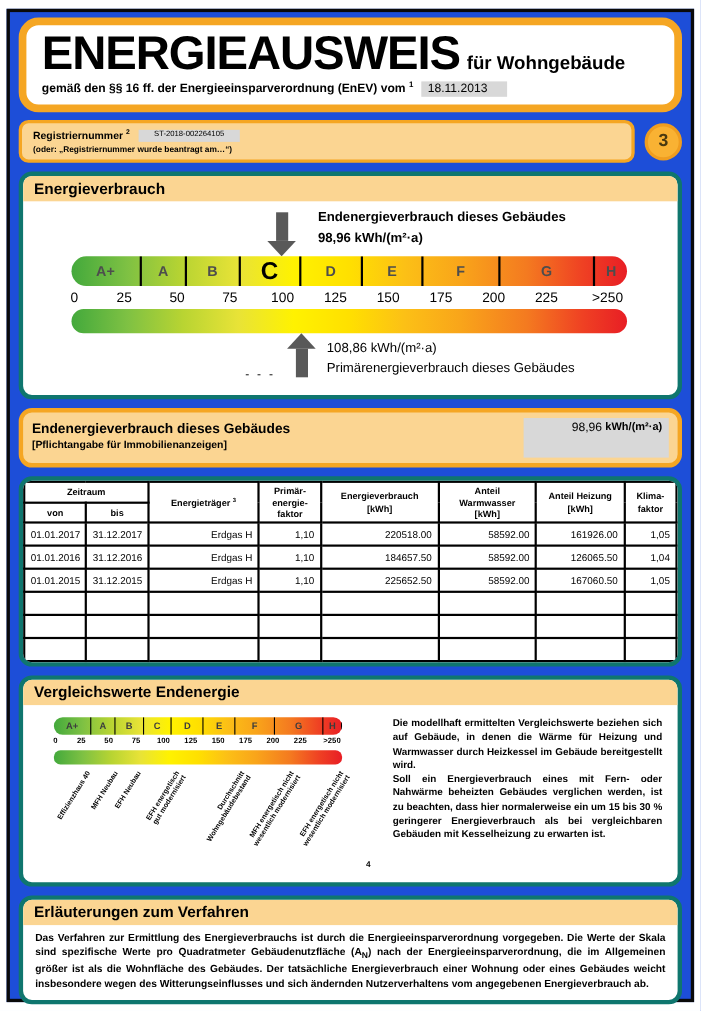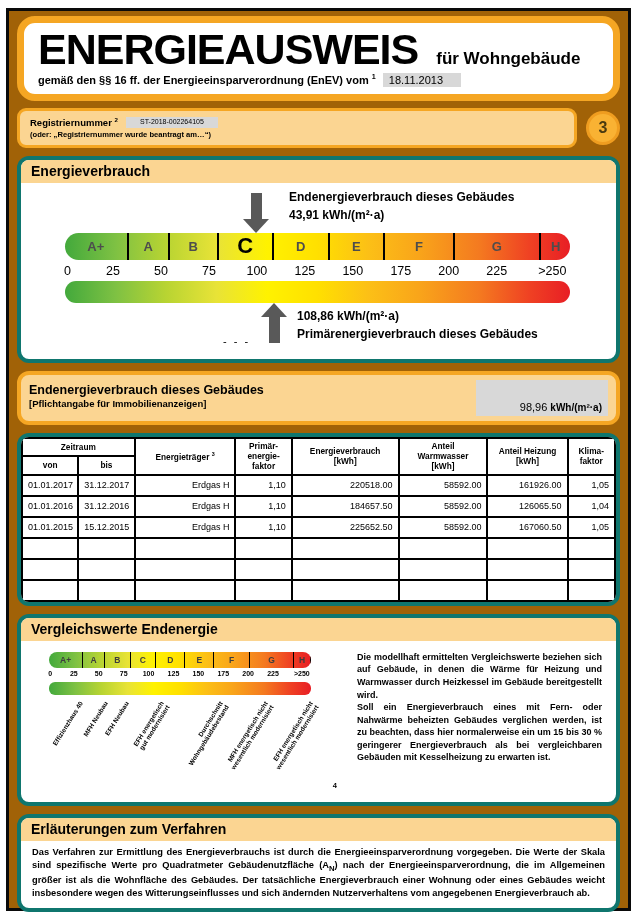--- a/index.html
+++ b/index.html
@@ -1,24 +1,24 @@
 <!DOCTYPE html>
 <html><head>
 <meta charset="utf-8">
 <style>
   * { box-sizing: border-box; margin: 0; padding: 0; }
   body { background:#fff; font-family:"Liberation Sans", sans-serif; color:#000; }
   .page { width:637px; height:919px; padding:8px 6px; background:#fff; position:relative; }
-  .page-inner { width:100%; height:100%; border:3px solid #0a0a0a; padding:5px 8px 4px; background:#a16207; }
+  .page-inner { width:100%; height:100%; border:3px solid #0a0a0a; padding:5px 8px 4px; background:#1d4ed8; }
 
   
   .hdr-box { border:7px solid #F5A623; border-radius:18px; padding:4px 14px 7px; margin-bottom:7px; background:#fff; }
   .hdr-title-row { display:flex; align-items:baseline; }
   .hdr-title { font-size:43px; font-weight:bold; letter-spacing:-1px; line-height:1.05; }
-  .hdr-title-suffix { font-size:17px; font-weight:bold; margin-left:18px; }
+  .hdr-title-suffix { font-size:17px; font-weight:bold; margin-left:6px; }
   .hdr-law { font-size:11px; font-weight:bold; margin-top:1px; }
   .gray-field { background:#D8D8D8; display:inline-block; padding:1px 6px; }
   .hdr-date { font-size:11px; font-weight:normal; min-width:78px; margin-left:4px; }
   sup { font-size:0.65em; }
 
   
   .banner-row { display:flex; align-items:center; gap:9px; margin-bottom:8px; }
   .banner { flex:1; background:#FBD592; border:3px solid #F5A623; border-radius:9px; padding:5px 10px; display:flex; justify-content:space-between; align-items:center; }
   .banner-title { font-size:15px; font-weight:bold; }
   .banner-reg { width:225px; line-height:1.25; }
@@ -40,28 +40,28 @@
   .seg:last-child { border-right:none; }
   .seg.cur { font-size:22px; color:#000; }
   .ticks { position:absolute; top:81px; left:44px; width:505px; height:14px; font-size:12.5px; }
   .tk { position:absolute; transform:translateX(-50%); white-space:nowrap; }
   .bar2 { position:absolute; top:98px; left:44px; width:505px; height:22px; border-radius:11px; }
   .arrow { position:absolute; width:26px; }
   .arr-stem { width:11px; height:26px; background:#595959; margin:0 auto; }
   .arr-head-down { width:0; height:0; border-left:13px solid transparent; border-right:13px solid transparent; border-top:14px solid #595959; }
   .arr-head-up { width:0; height:0; border-left:13px solid transparent; border-right:13px solid transparent; border-bottom:14px solid #595959; }
   .ev-endtext { position:absolute; left:268px; top:5px; font-size:12px; font-weight:bold; line-height:1.55; }
-  .ev-pritext { position:absolute; left:276px; top:124px; font-size:12px; font-weight:bold; line-height:1.5; }
+  .ev-pritext { position:absolute; left:276px; top:124px; font-size:12px; font-weight:normal; line-height:1.5; }
   .ev-dashes { position:absolute; left:202px; top:152px; font-size:11px; letter-spacing:2px; }
 
   
   .strip { border:4px solid #F5A623; border-radius:12px; background:#FBD592; margin-bottom:8px; padding:5px 8px; display:flex; justify-content:space-between; align-items:stretch; }
   .strip-label { font-size:12.5px; font-weight:bold; line-height:1.3; padding-top:2px; }
   .strip-sublabel { font-size:9.5px; font-weight:bold; }
-  .strip-valuebox { width:132px; min-height:36px; display:flex; align-items:flex-end; justify-content:flex-end; padding:3px 6px; }
+  .strip-valuebox { width:132px; min-height:36px; display:flex; justify-content:flex-end; padding:3px 6px; }
   .strip-value { font-size:11px; }
   .strip-unit { font-size:10px; font-weight:bold; margin-left:3px; }
 
   
   .vtab { width:100%; border-collapse:collapse; table-layout:fixed; }
   .vtab th, .vtab td { border:2px solid #000; white-space:pre-line; vertical-align:middle; }
   .vtab th { font-size:8.3px; font-weight:bold; text-align:center; padding:2px 1px; line-height:1.25; }
   .vtab td { font-size:9px; height:21px; padding:1px 5px; }
   .td-date { text-align:center; }
   .td-num { text-align:right; }
@@ -111,21 +111,21 @@
     </div>
     <div class="page-badge">3</div>
   </div>
 
   <div class="sec">
     <div class="sec-head">Energieverbrauch</div>
     <div class="ev-content">
 
       <div class="ev-endtext">
         <div>Endenergieverbrauch dieses Gebäudes</div>
-        <div>43,91 kWh/(m²·a)</div>
+        <div>98,96 kWh/(m²·a)</div>
       </div>
 
       <div class="arrow" style="left:222px; top:10px;">
         <div class="arr-stem"></div>
         <div class="arr-head-down"></div>
       </div>
 
       <div class="bar1 grad">
         <div class="seg" style="flex-grow:30">A+</div>
         <div class="seg" style="flex-grow:20">A</div>
@@ -227,21 +227,21 @@
         <td class="td-date">31.12.2016</td>
         <td class="td-num">Erdgas H</td>
         <td class="td-num">1,10</td>
         <td class="td-num">184657.50</td>
         <td class="td-num">58592.00</td>
         <td class="td-num">126065.50</td>
         <td class="td-num">1,04</td>
       </tr>
       <tr>
         <td class="td-date">01.01.2015</td>
-        <td class="td-date">15.12.2015</td>
+        <td class="td-date">31.12.2015</td>
         <td class="td-num">Erdgas H</td>
         <td class="td-num">1,10</td>
         <td class="td-num">225652.50</td>
         <td class="td-num">58592.00</td>
         <td class="td-num">167060.50</td>
         <td class="td-num">1,05</td>
       </tr>
       <tr>
         <td></td>
               <td></td>

